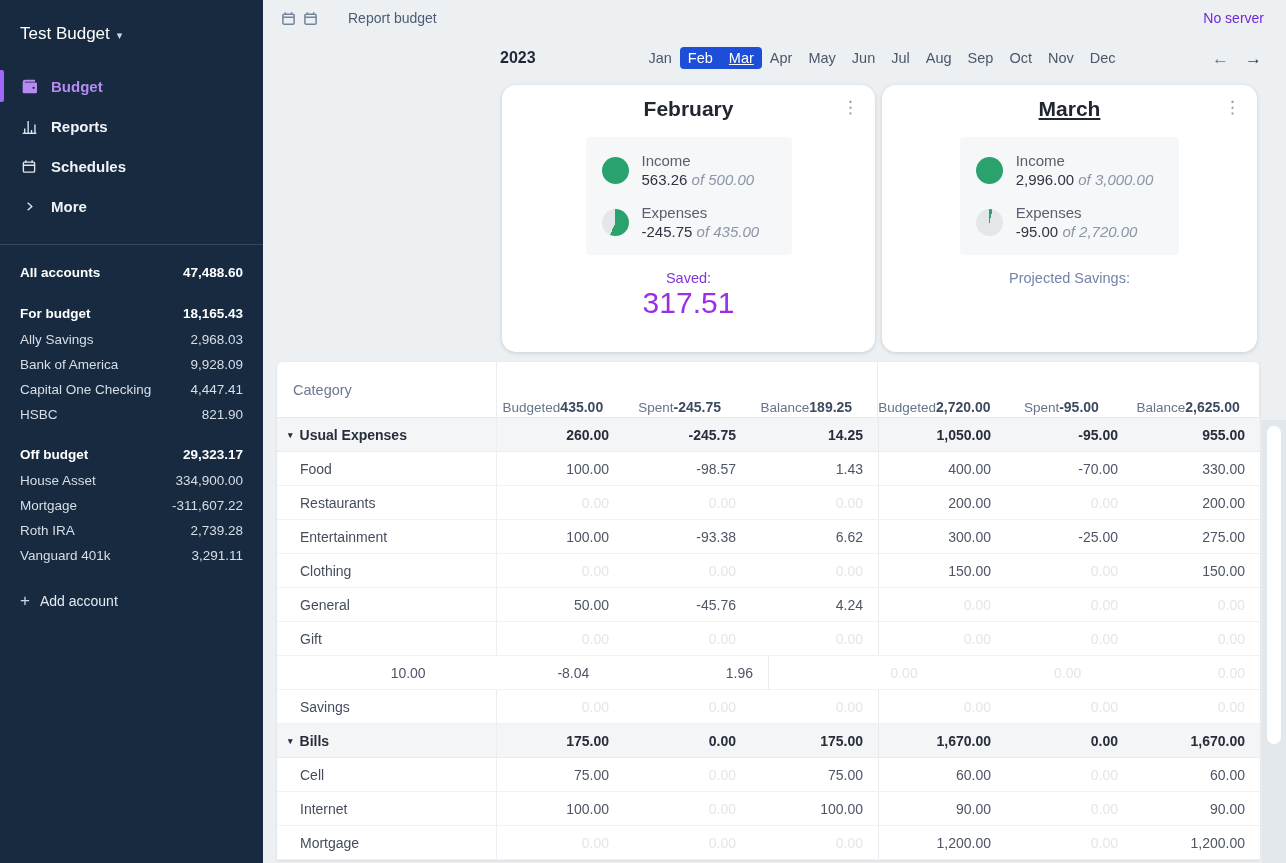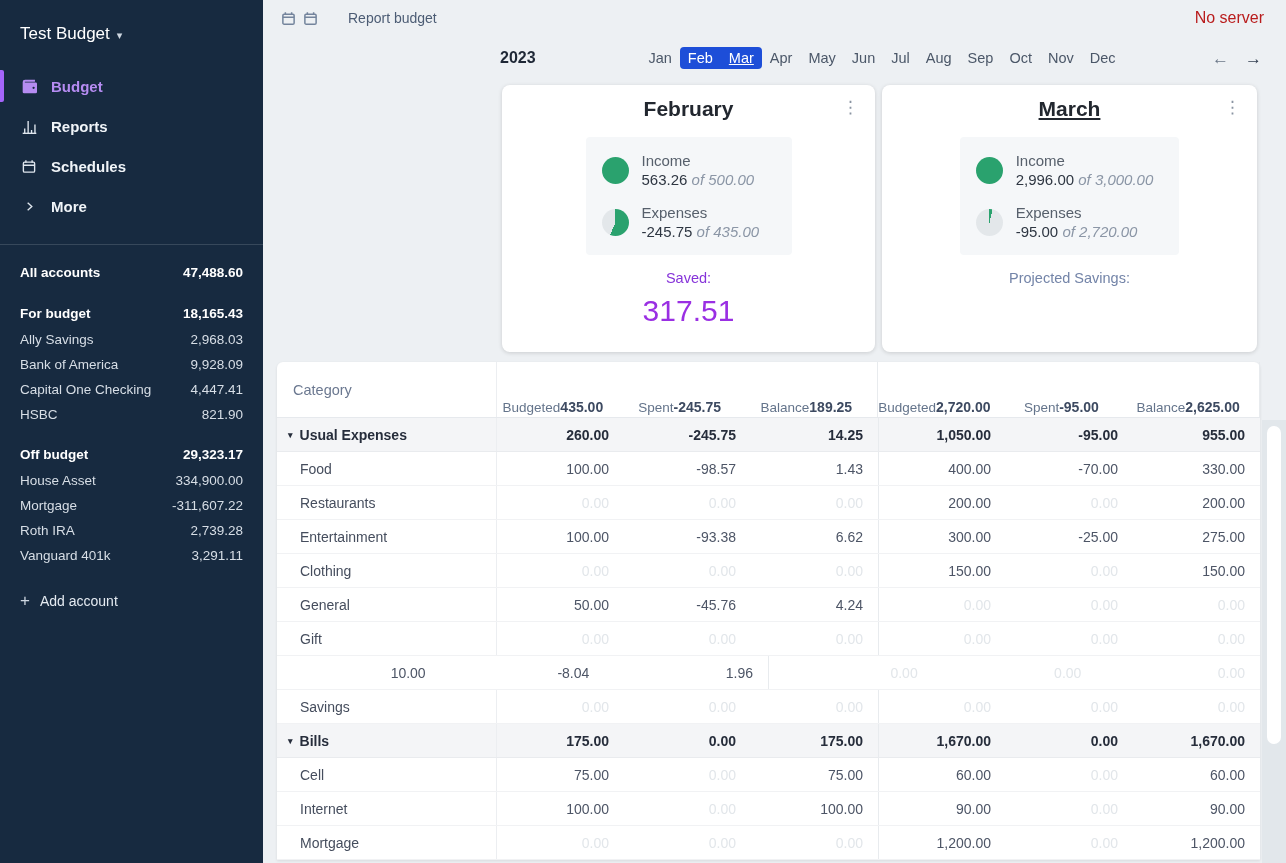--- a/index.html
+++ b/index.html
@@ -23,50 +23,50 @@
   .acct-block{margin-top:14px}
   .add-acct{display:flex;align-items:center;gap:10px;padding:8px 20px;margin-top:16px;font-size:14px;color:#e4eaf1;cursor:pointer}
   .add-acct .plus{font-size:17px;line-height:1;color:#cfd8e2}
 
   
   .main{position:absolute;left:263px;top:0;right:0;bottom:0;padding:0 14px}
   .topbar{display:flex;align-items:center;height:36px;padding-left:4px}
   .cal-btns{display:flex;gap:7px;color:#74849c}
   .cal-btns .cb{cursor:pointer;display:flex}
   .view-label{margin-left:30px;font-size:14px;color:#4c5c74;cursor:pointer}
-  .server{margin-left:auto;font-size:16px;color:#b91c1c;padding-right:8px;cursor:pointer}
+  .server{margin-left:auto;font-size:14px;color:#6d28d9;padding-right:8px;cursor:pointer}
 
   .month-row{display:flex;align-items:center;height:28px;margin-top:8px;padding-left:223px;padding-right:10px}
   .year{font-size:16px;font-weight:bold;color:#1f2836;width:52px}
   .month-strip{flex:1;display:flex;justify-content:center;align-items:center}
   .month{padding:3px 8px;font-size:14.5px;color:#4b5768;cursor:pointer}
   .month.sel{background:#1d4ed8;color:#fff}
   .month.sel-first{border-radius:4px 0 0 4px}
   .month.sel-last{border-radius:0 4px 4px 0}
   .month.current{text-decoration:underline}
   .nav-arrows{display:flex;gap:16px;font-size:17px;align-items:center}
   .arrow{cursor:pointer;line-height:1}
   .arrow.prev{color:#6b7788}
   .arrow.next{color:#344052}
 
   .cards{display:flex;gap:7px;margin-top:13px;margin-left:225px;margin-right:3px}
-  .card{background:#fff;border-radius:8px;box-shadow:0 1px 4px rgba(0,0,0,.15);height:267px;padding-top:12px;position:relative}
+  .card{background:#fff;border-radius:14px;box-shadow:0 1px 4px rgba(0,0,0,.15);height:267px;padding-top:12px;position:relative}
   .card.c0{width:373px}
   .card.c1{width:375px}
   .card-title{display:block;text-align:center;font-size:21px;font-weight:600;color:#22272f;cursor:pointer}
   .card-title.underline{text-decoration:underline}
   .kebab{position:absolute;top:14px;right:16px;font-size:17px;color:#8a94a2;cursor:pointer;line-height:1}
   .stat-box{margin:16px auto 0 auto;width:fit-content;min-width:206px;background:#f5f7f9;border-radius:4px;padding:15px 26px 15px 16px;display:flex;flex-direction:column;gap:16px}
   .stat-row{display:flex;align-items:center;gap:13px}
   .pie{width:27px;height:27px;border-radius:50%;flex:0 0 27px}
   .stat-label{font-size:15px;color:#57606c;margin-bottom:2px}
   .stat-value{font-size:15px;color:#2e3642;white-space:nowrap}
   .stat-value .of{font-style:italic;color:#8b96a6}
   .save-label{text-align:center;margin-top:15px;font-size:14.5px}
-  .save-value{text-align:center;margin-top:8px;font-size:30px}
+  .save-value{text-align:center;margin-top:0;font-size:30px}
 
   
   .btable{margin-top:10px;background:#fff;border-radius:6px 6px 0 0;box-shadow:0 1px 3px rgba(0,0,0,.09);width:983px}
   .trow{display:flex;align-items:stretch}
   .thead{height:56px;border-bottom:1px solid #e6e9ed}
   .cell{display:flex;align-items:center}
   .name-cell{width:220px;border-right:1px solid #eceef1;padding-left:16px}
   .num{flex:1;justify-content:flex-end;padding-right:15px;font-size:14px;color:#4d5566}
   .num.sep{border-right:1px solid #e8ebee}
   .cat-hdr{font-size:14.5px;color:#6b7890}

